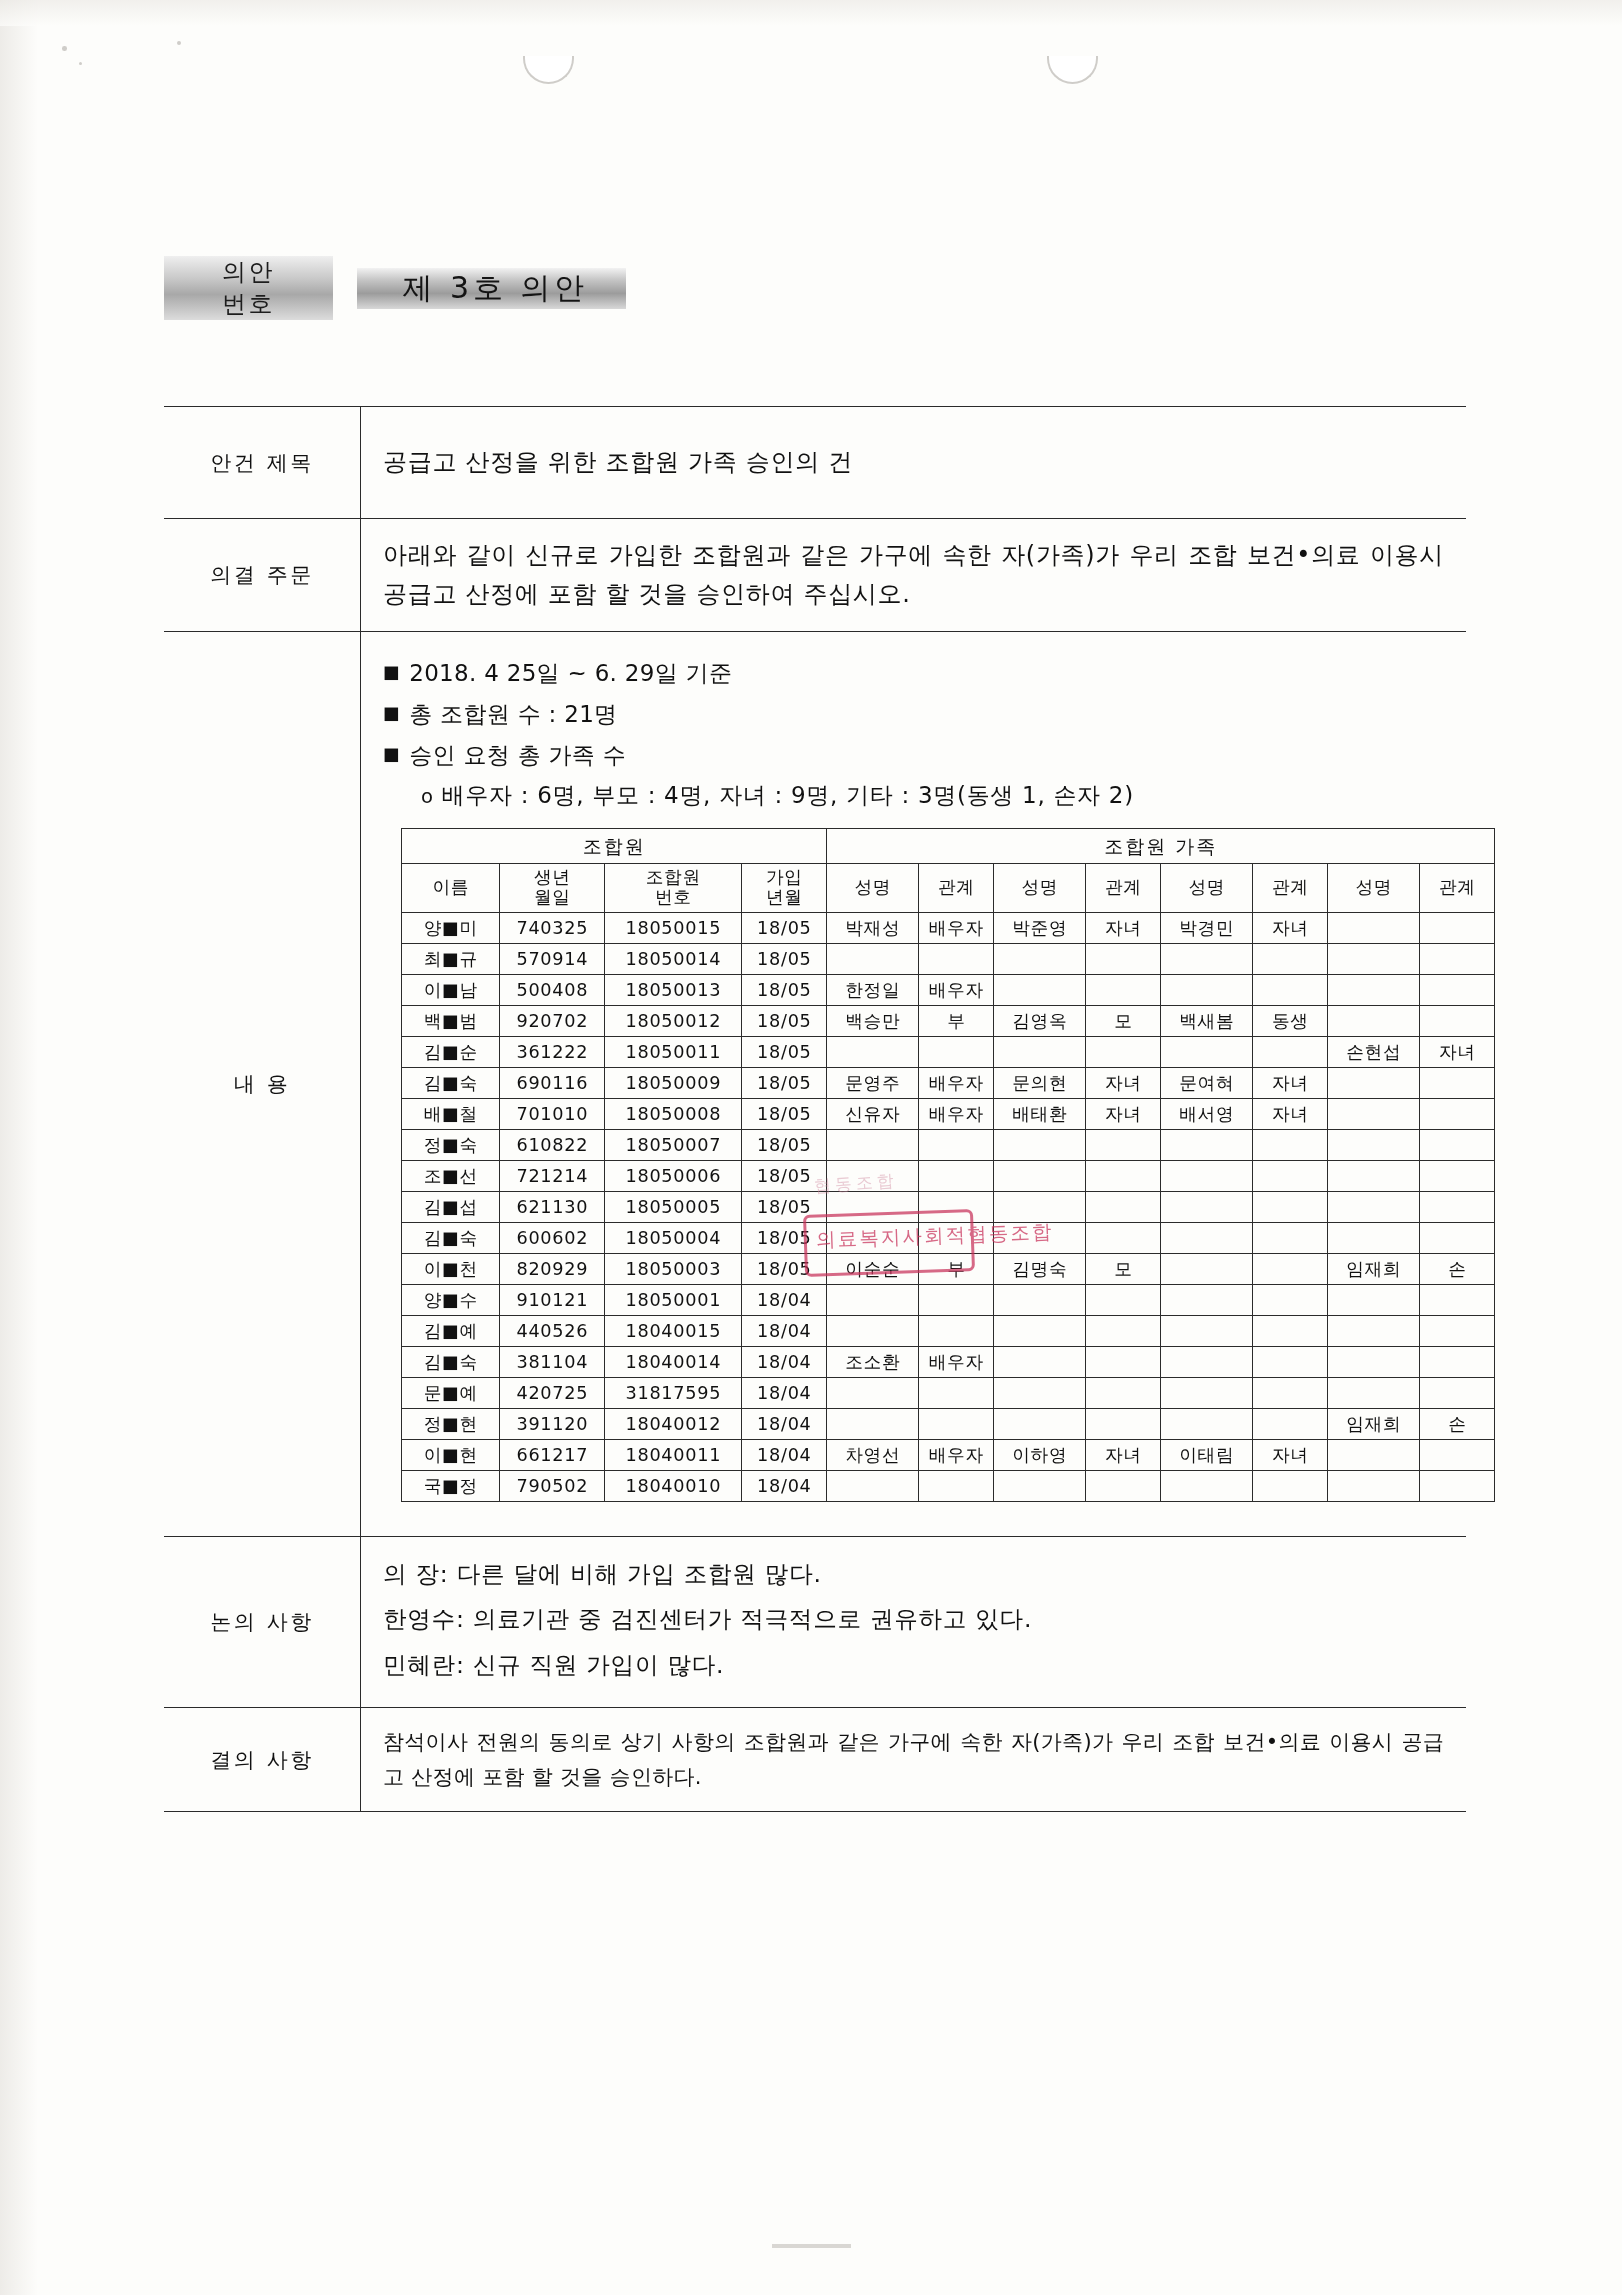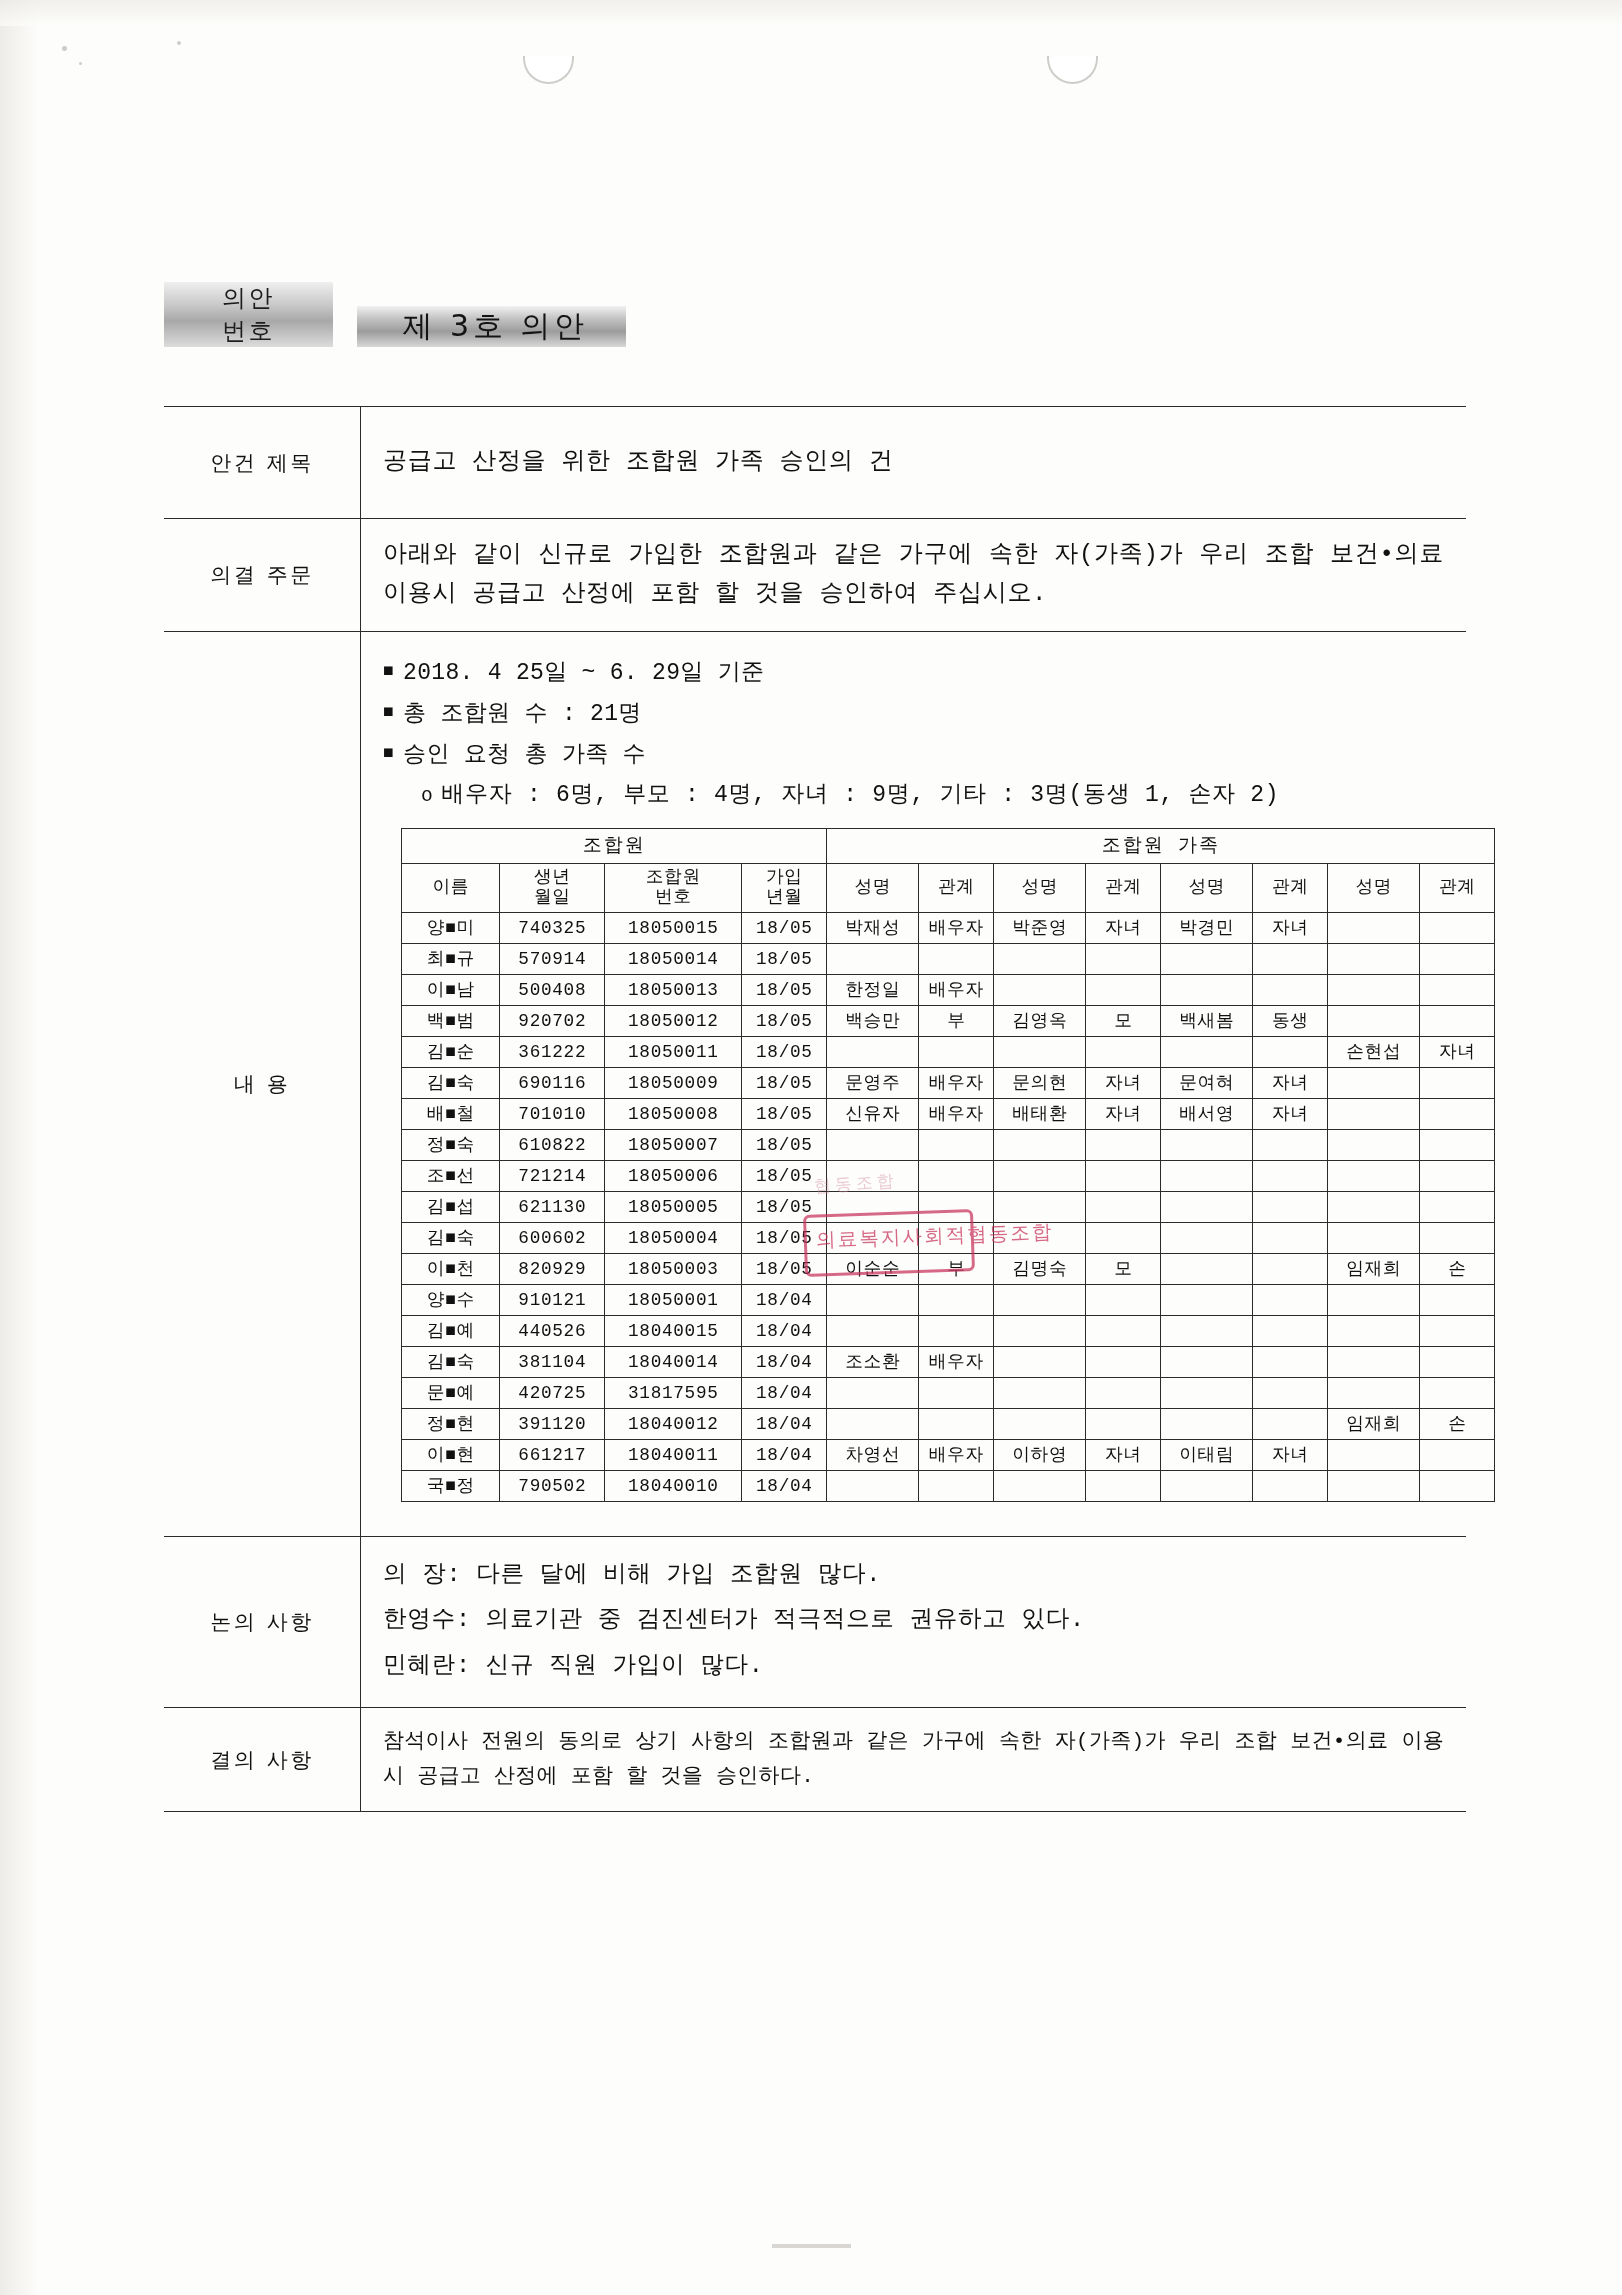--- a/index.html
+++ b/index.html
@@ -50,21 +50,21 @@
   .speck { position: absolute; background: #cfcdc9; border-radius: 50%; }
 
   
   .doc-head {
     position: absolute;
     left: 164px;
     top: 229px;
     width: 462px;
     height: 118px;
     display: flex;
-    align-items: flex-end;
+    align-items: center;
   }
   .doc-head .cell-num {
     width: 169px;
     background: linear-gradient(to bottom, #efefef 0%, #c9c9c9 35%, #a8a8a8 60%, #dcdcdc 100%);
     display: flex;
     flex-direction: column;
     align-items: center;
     justify-content: center;
     font-size: 24px;
     letter-spacing: 2.6px;
@@ -109,21 +109,20 @@
     letter-spacing: 2.6px;
     padding: 0;
     vertical-align: middle;
     color: #111;
   }
   .main-table > tbody > tr > td.body {
     padding: 17px 22px 17px 22px;
     font-size: 24px;
     line-height: 1.62;
     letter-spacing: 0.7px;
-    font-family: Liberation Mono, monospace;
   }
   .row-title td { height: 77px; }
   .row-title td.body { vertical-align: middle; }
 
   .resolution-text p { margin: 0; text-align: justify; }
 
   .bullets { margin: 3.9px 0 11.8px 0; }
   .bullets .bline {
     font-size: 23px;
     line-height: 1.78;

